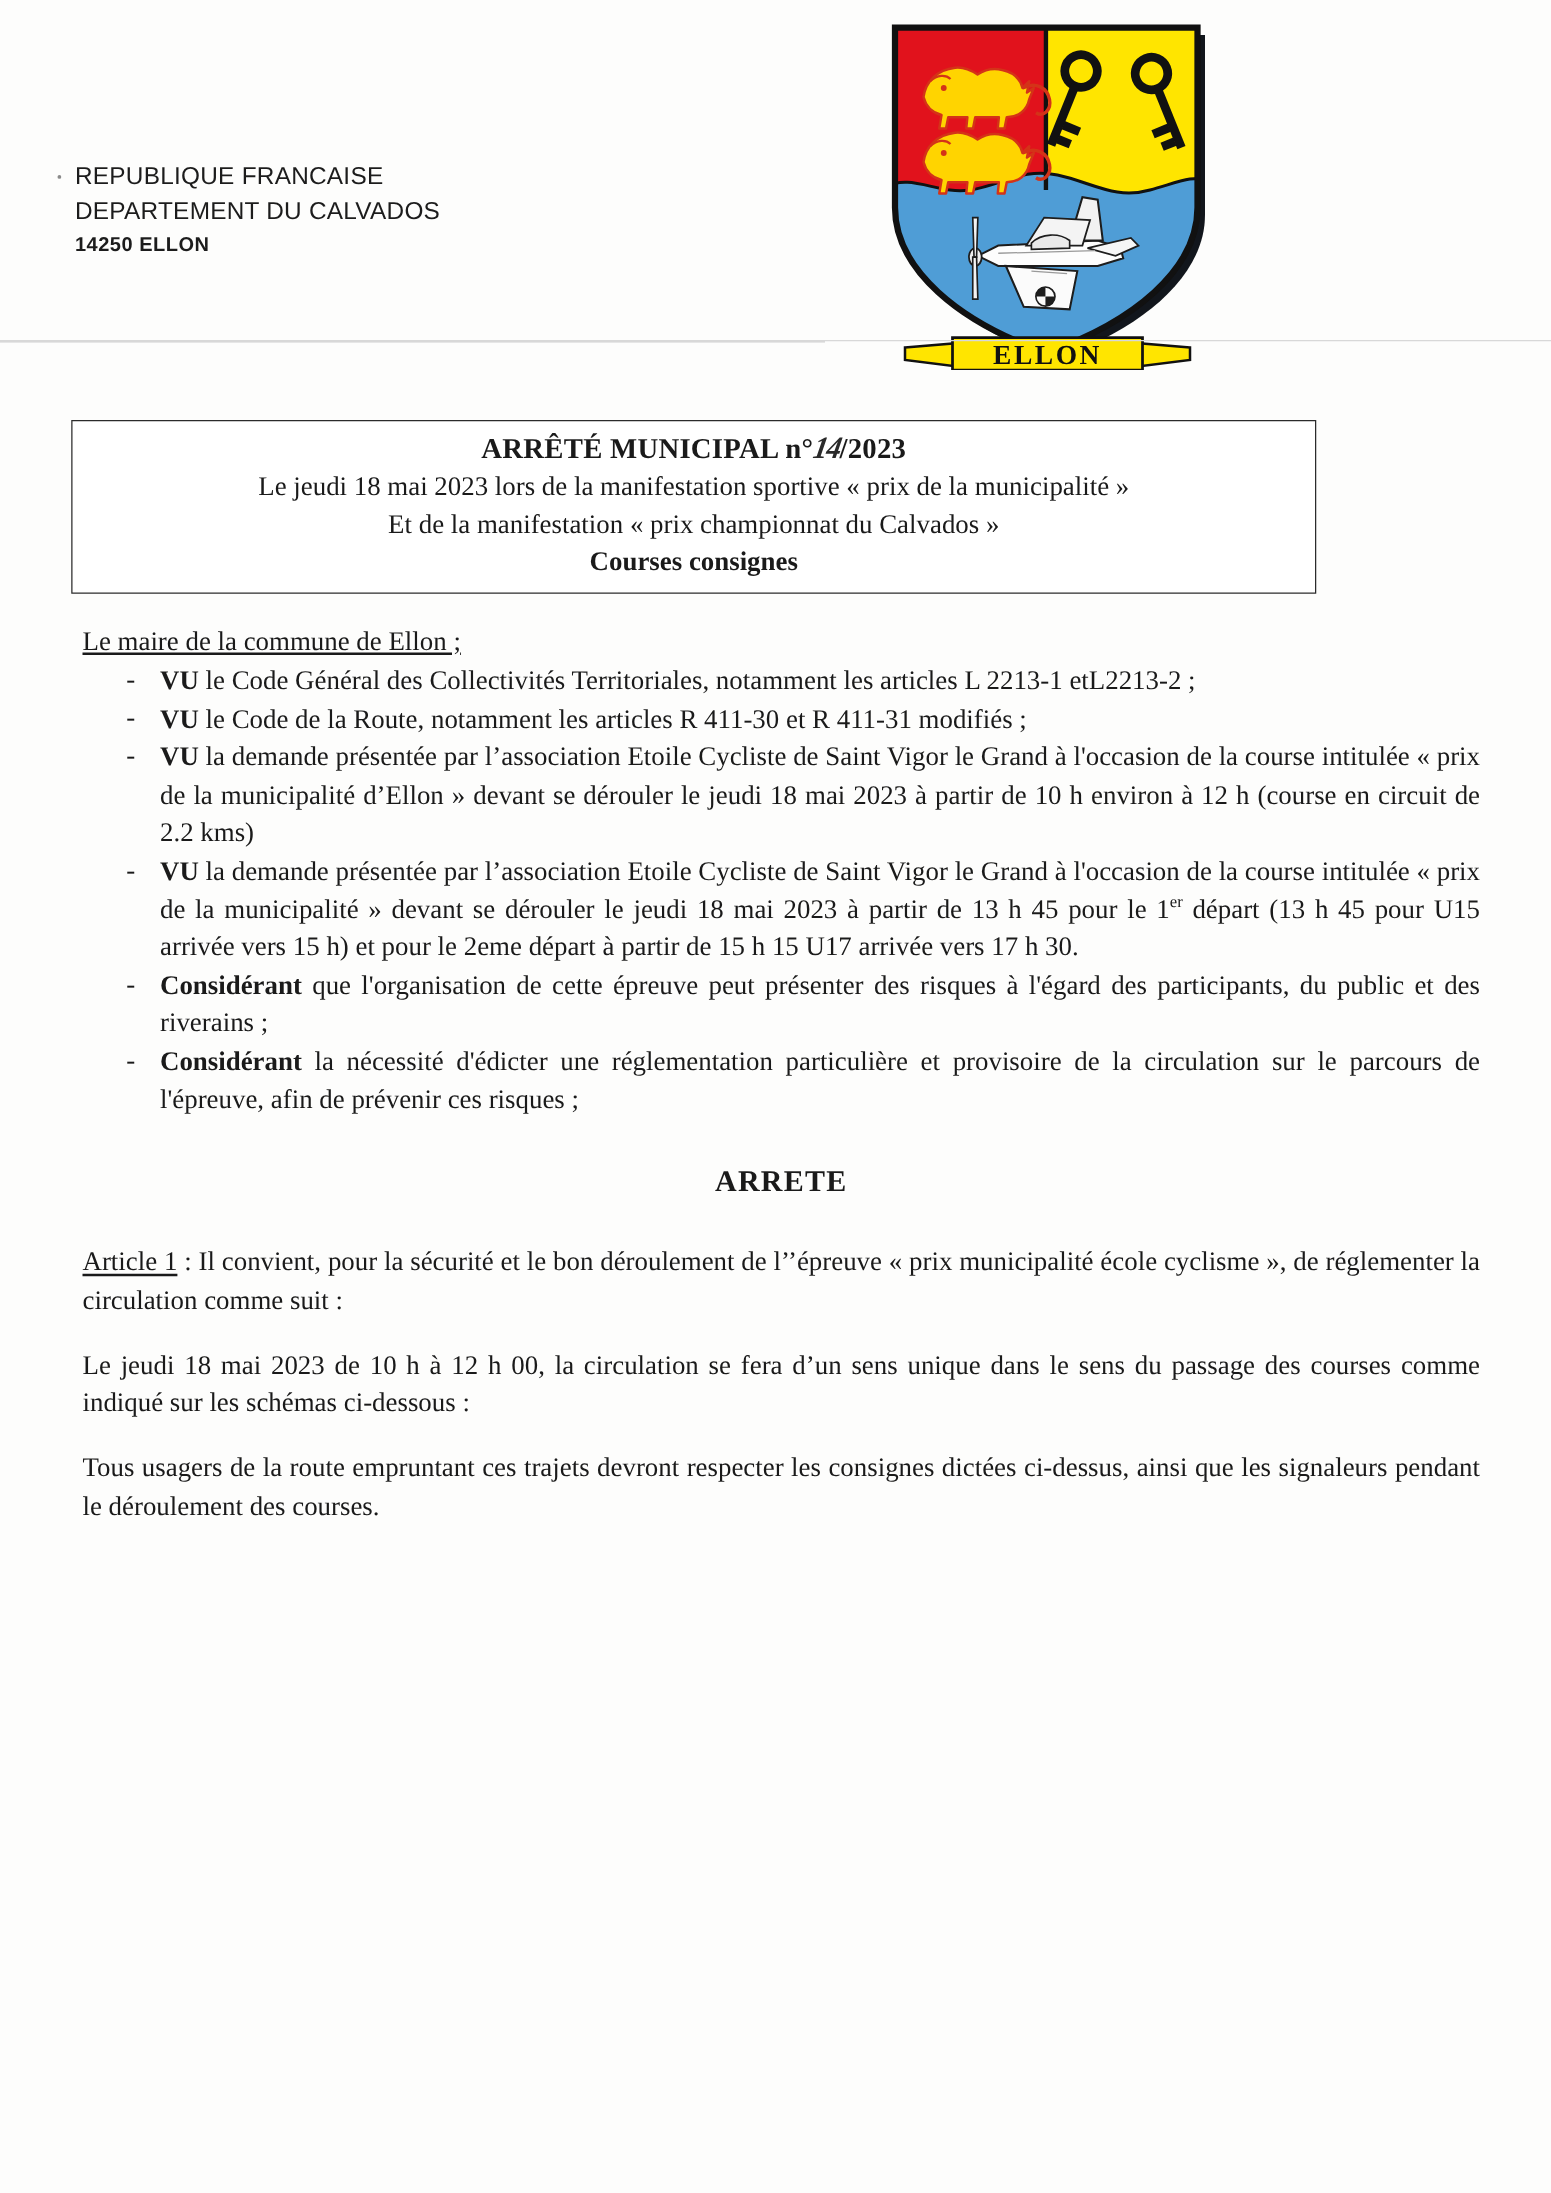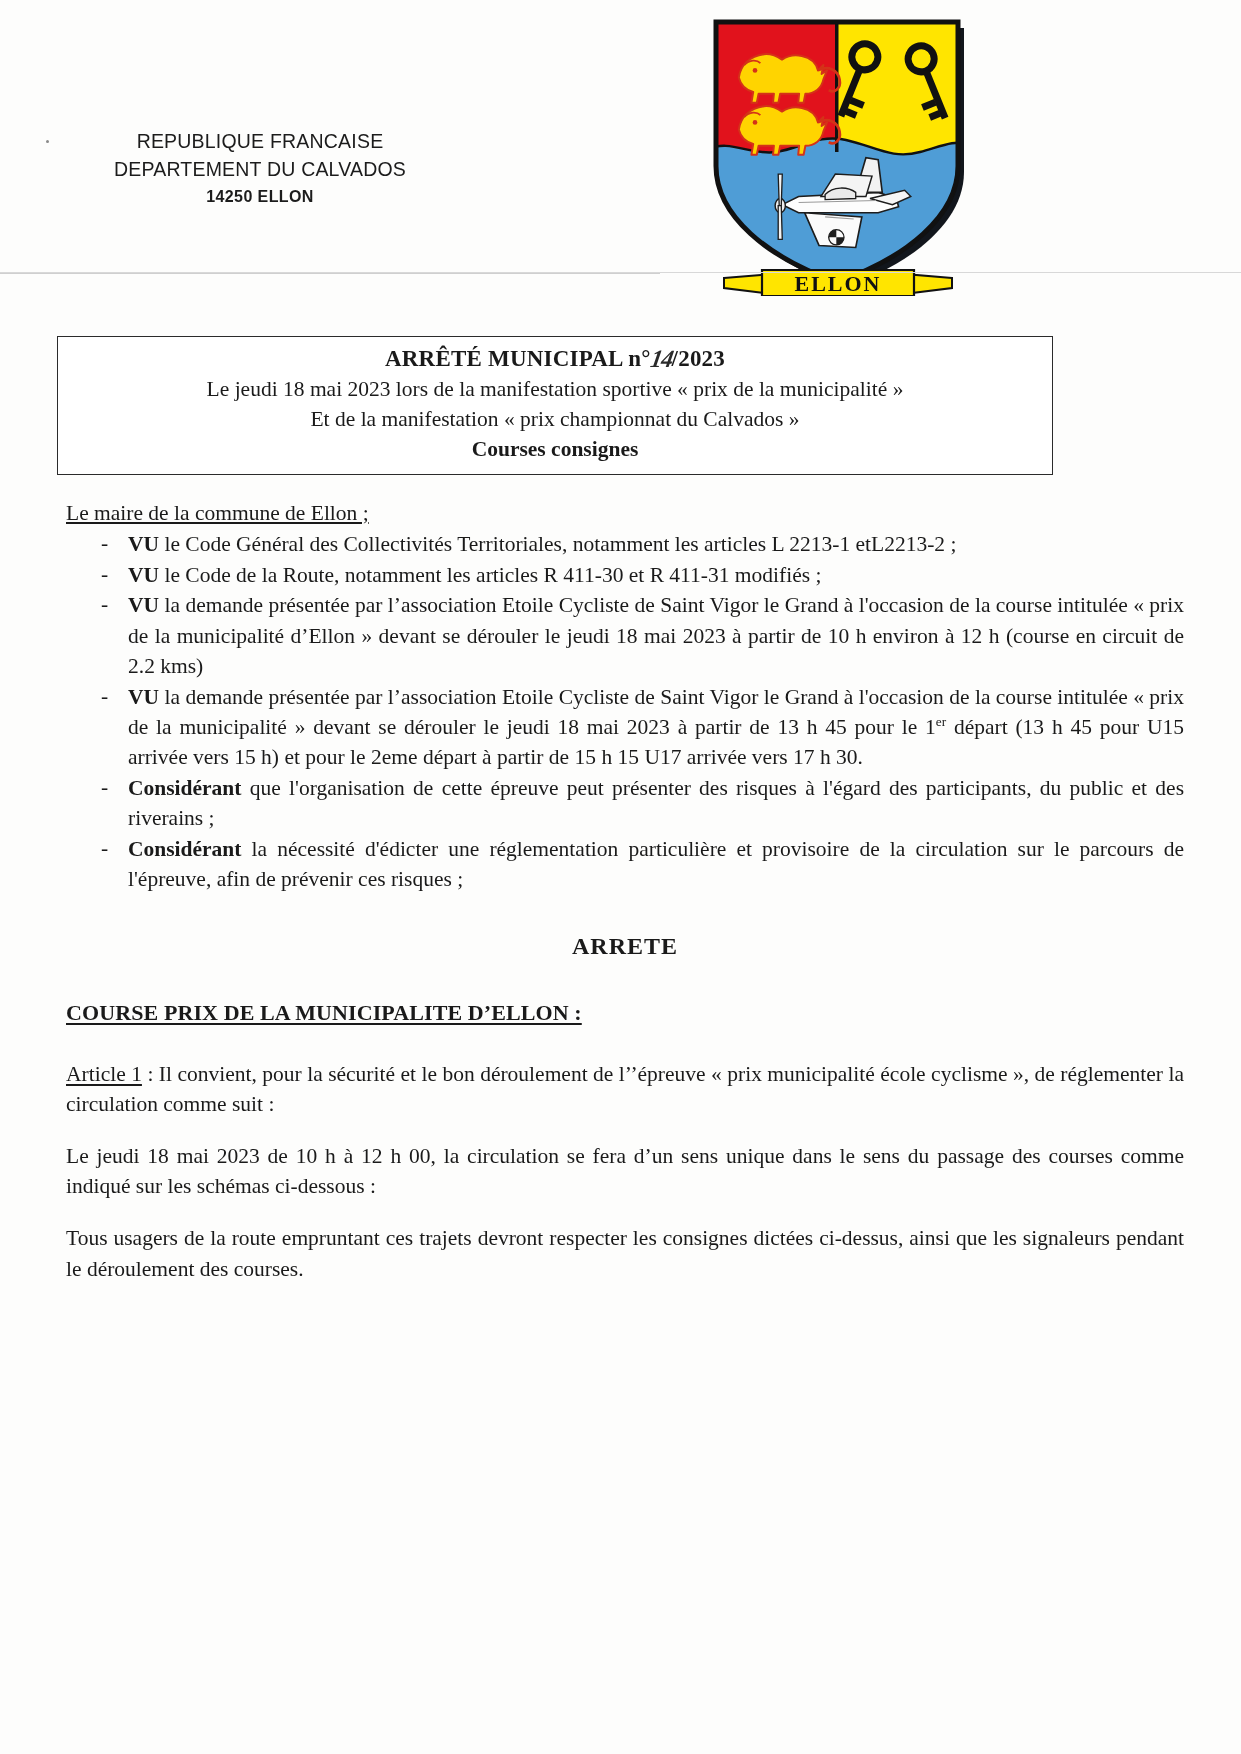--- a/index.html
+++ b/index.html
@@ -28,21 +28,20 @@
     position: absolute;
     left: 0; top: 0;
     width: 1241px;
     height: 300px;
   }
   .header-text {
     position: absolute;
     left: 60px;
     top: 128px;
     width: 400px;
-    text-align: center;
     font-family: "Liberation Sans", sans-serif;
     font-size: 19.5px;
     line-height: 1.43;
     letter-spacing: 0.2px;
     color: #1c1c1c;
   }
   .header-text .line { white-space: nowrap; }
   .header-text .commune { font-size: 19.5px; }
   .header-text .cp {
     font-family: Liberation Sans, sans-serif;
@@ -341,21 +340,20 @@
         <b class="kw">Considérant</b><span> que l'organisation de cette épreuve peut présenter des risques à l'égard des participants, du public et des riverains ;</span>
       </li>
       <li>
         <span class="dash">-</span>
         <b class="kw">Considérant</b><span> la nécessité d'édicter une réglementation particulière et provisoire de la circulation sur le parcours de l'épreuve, afin de prévenir ces risques ;</span>
       </li>
     </ul>
 
     <div class="arrete">ARRETE</div>
 
-    <div class="section-head">COURSE PRIX DE LA MUNICIPALITE D’ELLON :</div>
 
     <p class="article">
       <span class="art-label">Article 1</span><span> : Il convient, pour la sécurité et le bon déroulement de l’’épreuve « prix municipalité école cyclisme », de réglementer la circulation comme suit :</span>
     </p>
 
     <p class="para">Le jeudi 18 mai 2023 de 10 h  à  12 h 00, la circulation se fera d’un sens unique dans le sens du passage des courses comme indiqué sur les schémas ci-dessous :</p>
 
     <p class="para">Tous usagers de la route empruntant ces trajets devront respecter les consignes dictées ci-dessus, ainsi que les signaleurs pendant le déroulement des courses.</p>
   </div>
 

